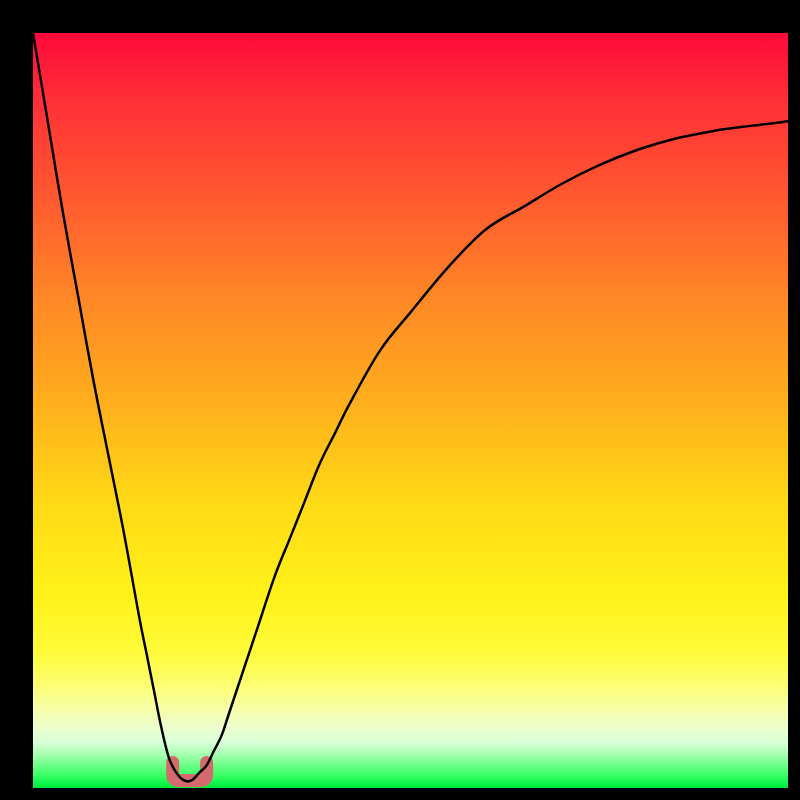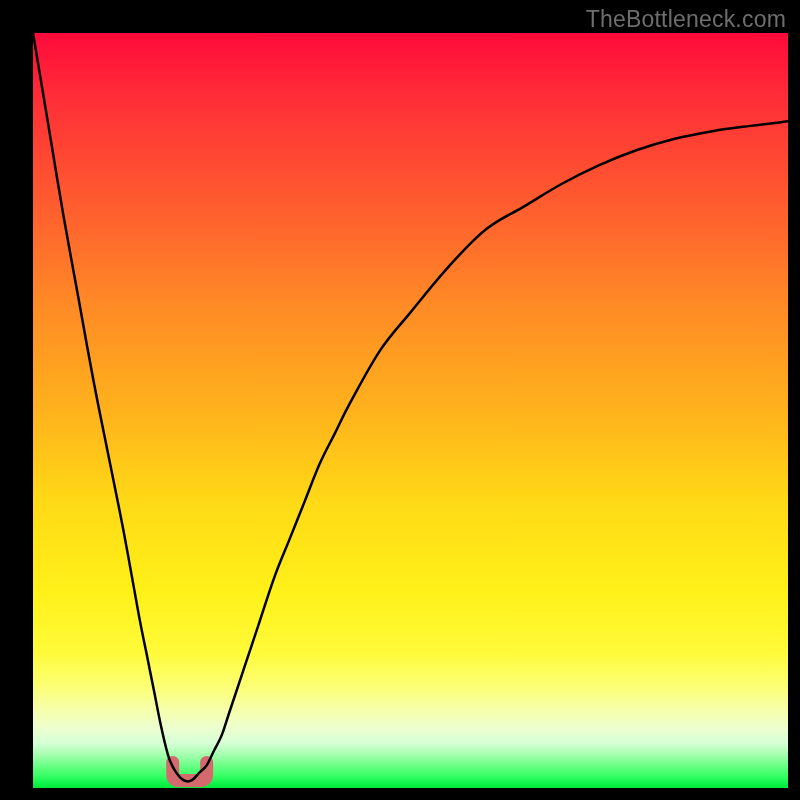--- a/index.html
+++ b/index.html
@@ -79,14 +79,13 @@
 
 <div class="frame">
 
   <div class="plot-area">
     <svg class="curve" width="755" height="755" viewBox="0 0 755 755">
       <path id="min-marker-path" class="minline" d="M 139.68 729.45 L 139.68 741.45 Q 139.68 747.45 145.68 747.45 L 167.65 747.45 Q 173.65 747.45 173.65 741.45 L 173.65 729.45"></path>
       <path id="curve-path" class="maincurve" d="M 0.00 0.00 C 2.72 16.31, 9.66 57.98, 15.10 90.60 C 20.54 123.22, 24.76 149.94, 30.20 181.20 C 35.64 212.46, 39.86 234.35, 45.30 264.25 C 50.74 294.15, 54.96 318.76, 60.40 347.30 C 65.84 375.84, 70.06 395.62, 75.50 422.80 C 80.94 449.98, 85.16 469.76, 90.60 498.30 C 96.04 526.84, 101.62 559.61, 105.70 581.35 C 109.78 603.09, 110.53 605.51, 113.25 619.10 C 115.97 632.69, 118.08 643.26, 120.80 656.85 C 123.52 670.44, 125.63 682.37, 128.35 694.60 C 131.07 706.83, 133.18 716.65, 135.90 724.80 C 138.62 732.95, 140.73 735.82, 143.45 739.90 C 146.17 743.98, 148.28 746.09, 151.00 747.45 C 153.72 748.81, 155.83 748.81, 158.55 747.45 C 161.27 746.09, 163.38 742.62, 166.10 739.90 C 168.82 737.18, 170.93 736.43, 173.65 732.35 C 176.37 728.27, 178.48 722.69, 181.20 717.25 C 183.92 711.81, 186.03 708.94, 188.75 702.15 C 191.47 695.36, 192.22 691.73, 196.30 679.50 C 200.38 667.27, 205.96 650.51, 211.40 634.20 C 216.84 617.89, 221.06 605.21, 226.50 588.90 C 231.94 572.59, 236.16 558.55, 241.60 543.60 C 247.04 528.65, 251.26 519.44, 256.70 505.85 C 262.14 492.26, 266.36 481.69, 271.80 468.10 C 277.24 454.51, 281.46 442.58, 286.90 430.35 C 292.34 418.12, 296.56 411.02, 302.00 400.15 C 307.44 389.28, 308.95 384.90, 317.10 369.95 C 325.25 355.00, 336.43 333.41, 347.30 317.10 C 358.17 300.79, 365.27 294.30, 377.50 279.35 C 389.73 264.40, 401.66 249.00, 415.25 234.05 C 428.84 219.10, 439.41 207.17, 453.00 196.30 C 466.59 185.43, 477.16 181.80, 490.75 173.65 C 504.34 165.50, 514.91 158.47, 528.50 151.00 C 542.09 143.53, 552.66 138.24, 566.25 132.13 C 579.84 126.01, 590.41 121.78, 604.00 117.02 C 617.59 112.27, 628.16 109.10, 641.75 105.70 C 655.34 102.30, 665.91 100.46, 679.50 98.15 C 693.09 95.84, 703.66 94.63, 717.25 92.87 C 730.84 91.10, 748.21 89.15, 755.00 88.34"></path>
     </svg>
   </div>
 
-  <div class="watermark">TheBottleneck.com</div>
 </div>
 
 </body></html>

